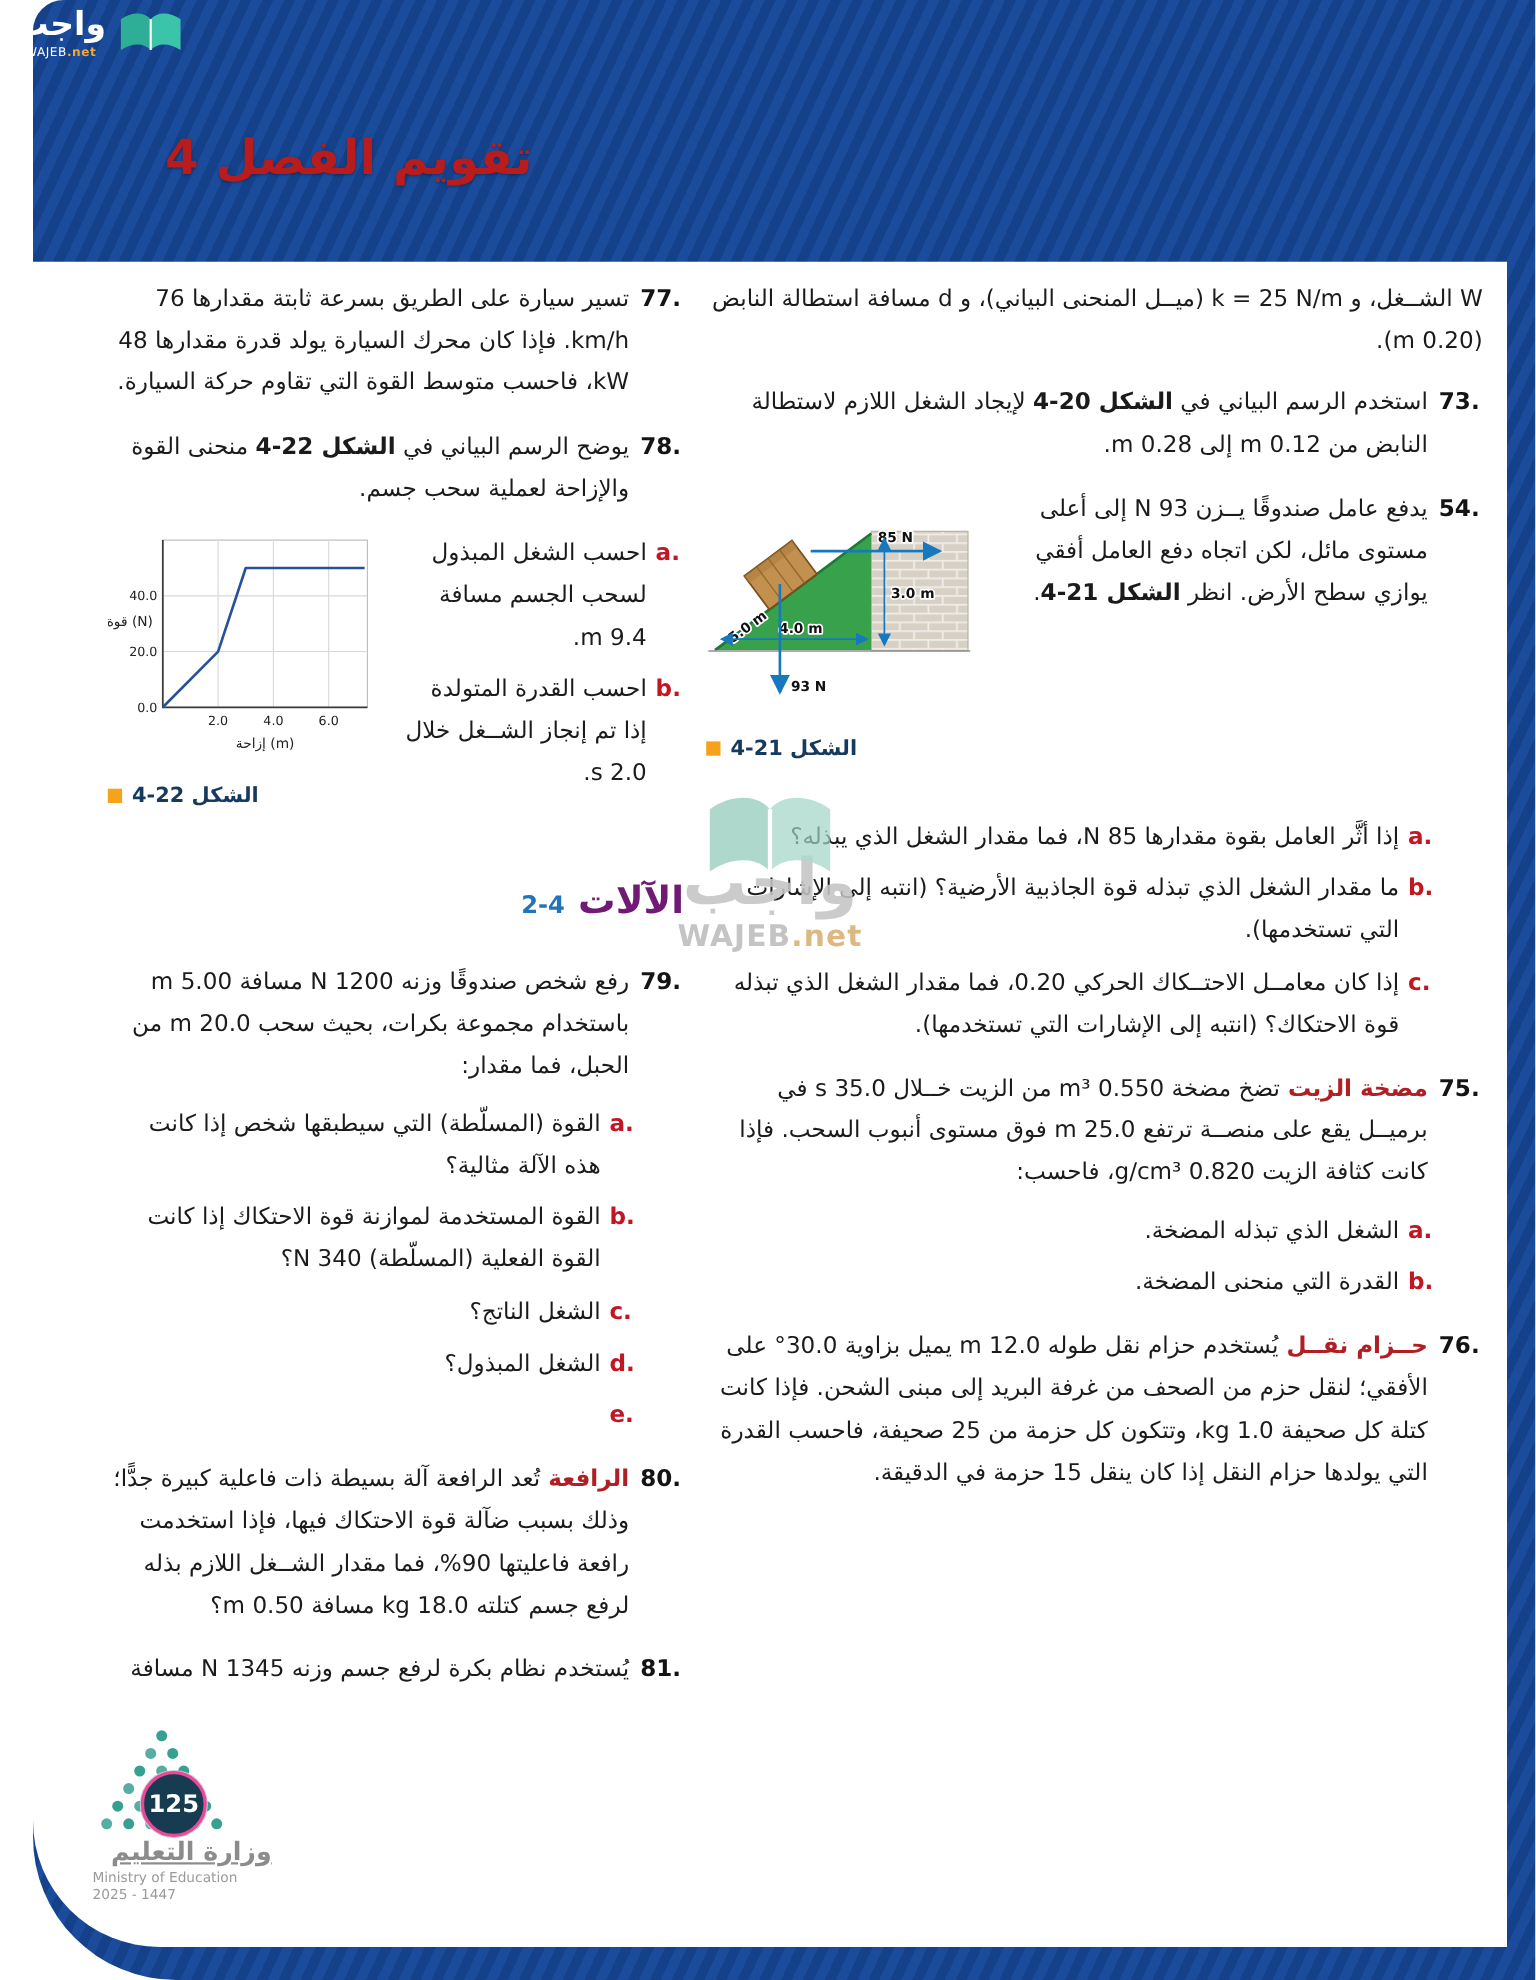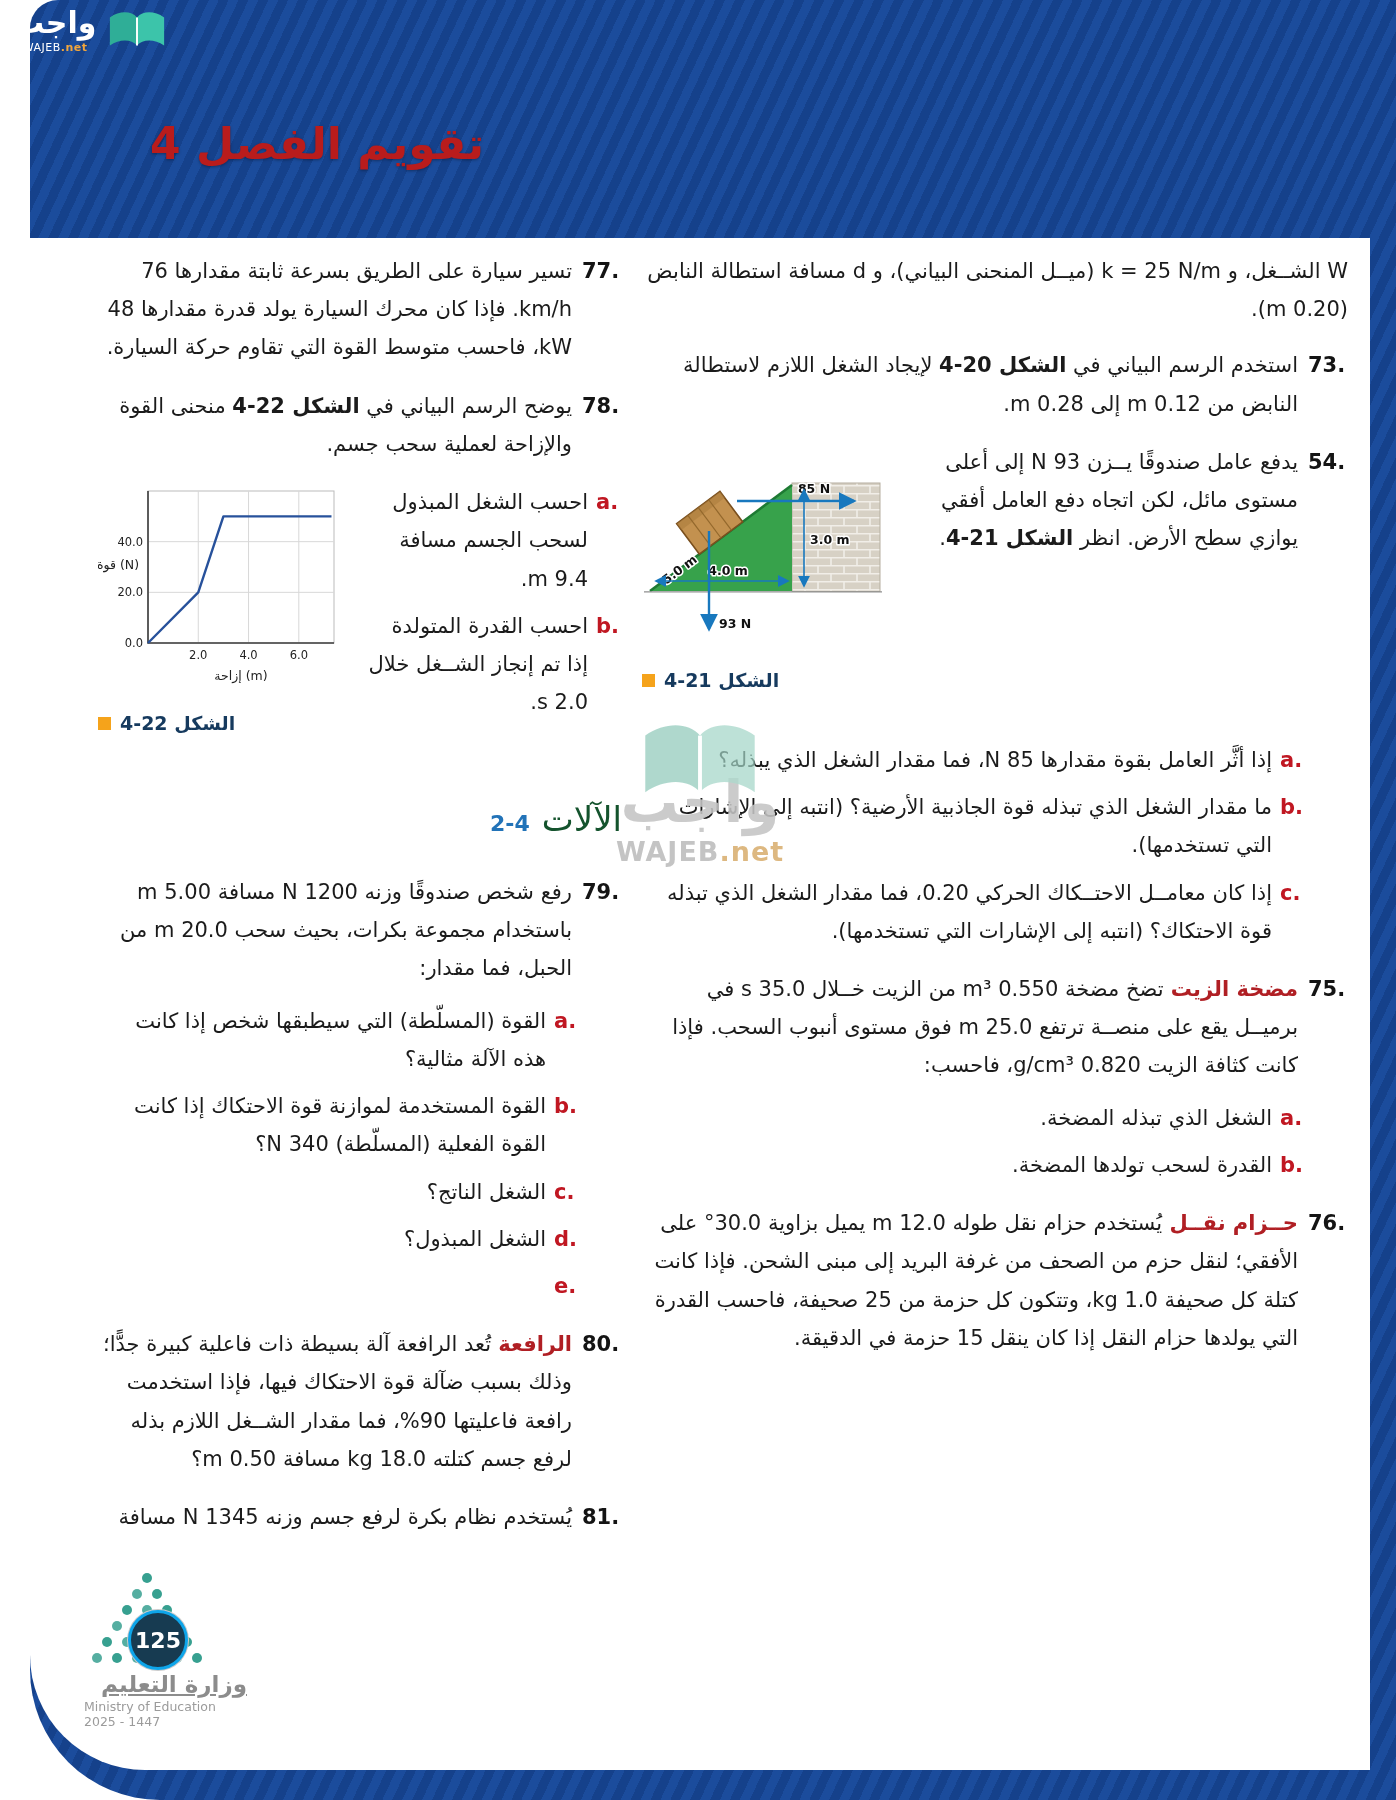--- a/index.html
+++ b/index.html
@@ -41,21 +41,21 @@
           color:#163a5e;font-size:19px;direction:ltr;}
   .sq{width:13px;height:13px;background:#f5a31b;flex:0 0 13px;}
 
   
   .p78wrap{position:relative;min-height:296px;margin-bottom:10px;}
   .fig22{position:absolute;left:0;top:0;width:252px;}
   .subs78{padding-left:268px;margin-top:0;}
   .subs78 .sub{padding-right:0;}
 
   .sec{display:flex;align-items:baseline;gap:12px;margin:0 0 22px;}
-  .sec-title{font-size:34px;font-weight:400;color:#14532d;}
+  .sec-title{font-size:34px;font-weight:700;color:#701a75;}
   .sec-num{font-size:22px;font-weight:700;color:#2273b8;direction:ltr;}
 
   .figlab{font-size:12.5px;fill:#111;font-weight:600;paint-order:stroke;stroke:#fff;
           stroke-width:3px;stroke-linejoin:round;}
   .axlab{font-size:12.5px;fill:#222;}
   .tick{font-size:11.5px;fill:#222;}
 
   
   .wajeb-top{position:absolute;left:14px;top:8px;z-index:20;display:flex;align-items:flex-start;gap:10px;}
   .wt{display:flex;flex-direction:column;align-items:center;line-height:1;}
@@ -67,21 +67,21 @@
   .wm{position:absolute;left:575px;top:718px;width:250px;z-index:6;pointer-events:none;
       display:flex;flex-direction:column;align-items:center;opacity:.88;}
   .wm-ar{font-size:58px;font-weight:700;color:#c4c4c4;margin-top:-36px;}
   .wm-net{font-size:27px;font-weight:700;color:#bcbcbc;letter-spacing:1px;}
   .wm-net .tld{color:#d9af70;}
 
   
   .moe{position:absolute;left:62px;top:1568px;width:210px;z-index:4;}
   .badge{position:absolute;left:66px;top:42px;width:54px;height:54px;border-radius:50%;
          background:#173b51;color:#fff;display:flex;align-items:center;justify-content:center;
-         font-size:22px;font-weight:700;border:3px solid #0ea5e9;box-shadow:0 0 0 1px #ccc;}
+         font-size:22px;font-weight:700;border:3px solid #ec4899;box-shadow:0 0 0 1px #ccc;}
   .moe-text{position:absolute;left:22px;top:102px;width:180px;line-height:1.25;}
   .moe-ar{color:#8c8c8c;font-size:23px;font-weight:700;direction:rtl;text-align:center;text-decoration:underline;}
   .moe-en{color:#9b9b9b;font-size:12.5px;}
   .moe-yr{color:#9b9b9b;font-size:12.5px;}
 </style>
 </head>
 <body>
 
 <div class="page">
 
@@ -183,21 +183,21 @@
       <div class="pnum">75.</div>
       <div class="pbody"><span class="lead">مضخة الزيت </span><span>تضخ مضخة 0.550 m³ من الزيت خــلال 35.0 s في برميــل يقع على منصــة ترتفع 25.0 m فوق مستوى أنبوب السحب. فإذا كانت كثافة الزيت 0.820 g/cm³، فاحسب:</span></div>
     </div>
     <div class="subs">
       <div class="sub">
           <span class="sm">a.</span>
           <span class="st">الشغل الذي تبذله المضخة.</span>
         </div>
       <div class="sub">
           <span class="sm">b.</span>
-          <span class="st">القدرة لسحب تولدها المضخة.</span>
+          <span class="st">القدرة التي منحنى المضخة.</span>
         </div>
     </div>
 
     <div class="prob">
       <div class="pnum">76.</div>
       <div class="pbody"><span class="lead">حــزام نقــل </span><span>يُستخدم حزام نقل طوله 12.0 m يميل بزاوية 30.0° على الأفقي؛ لنقل حزم من الصحف من غرفة البريد إلى مبنى الشحن. فإذا كانت كتلة كل صحيفة 1.0 kg، وتتكون كل حزمة من 25 صحيفة، فاحسب القدرة التي يولدها حزام النقل إذا كان ينقل 15 حزمة في الدقيقة.</span></div>
     </div>
   </div>
 
   <div class="col col-left">

